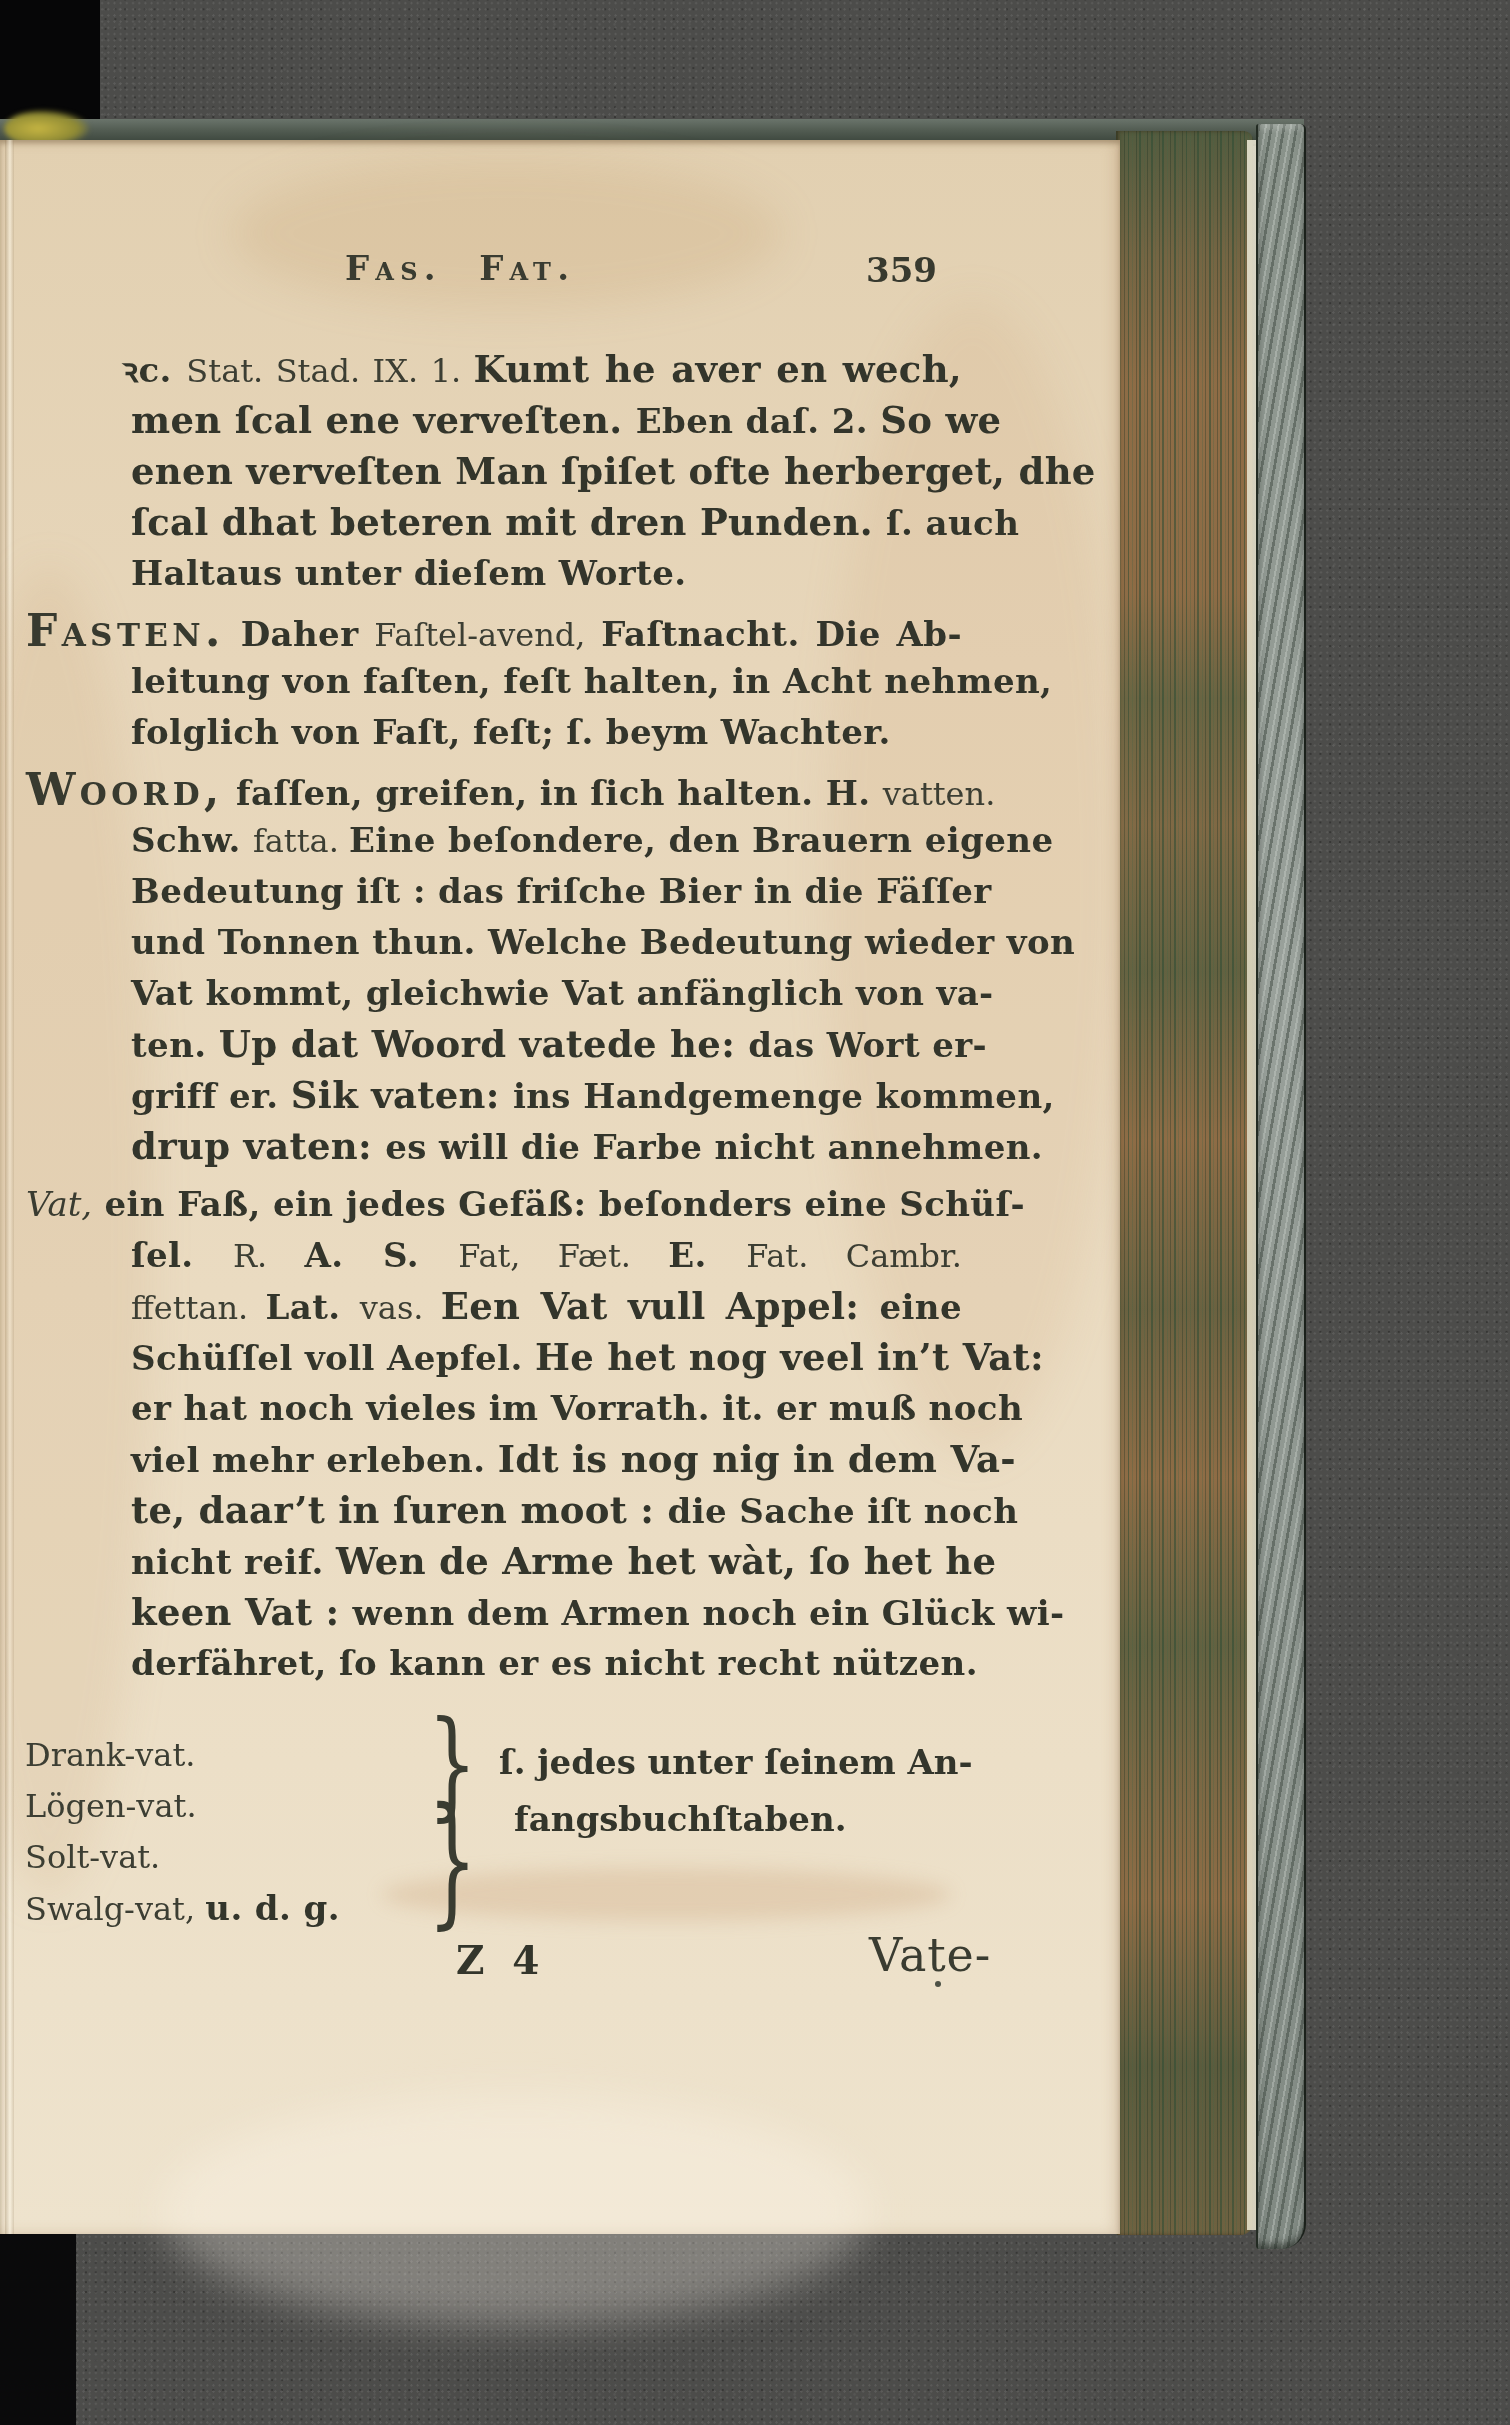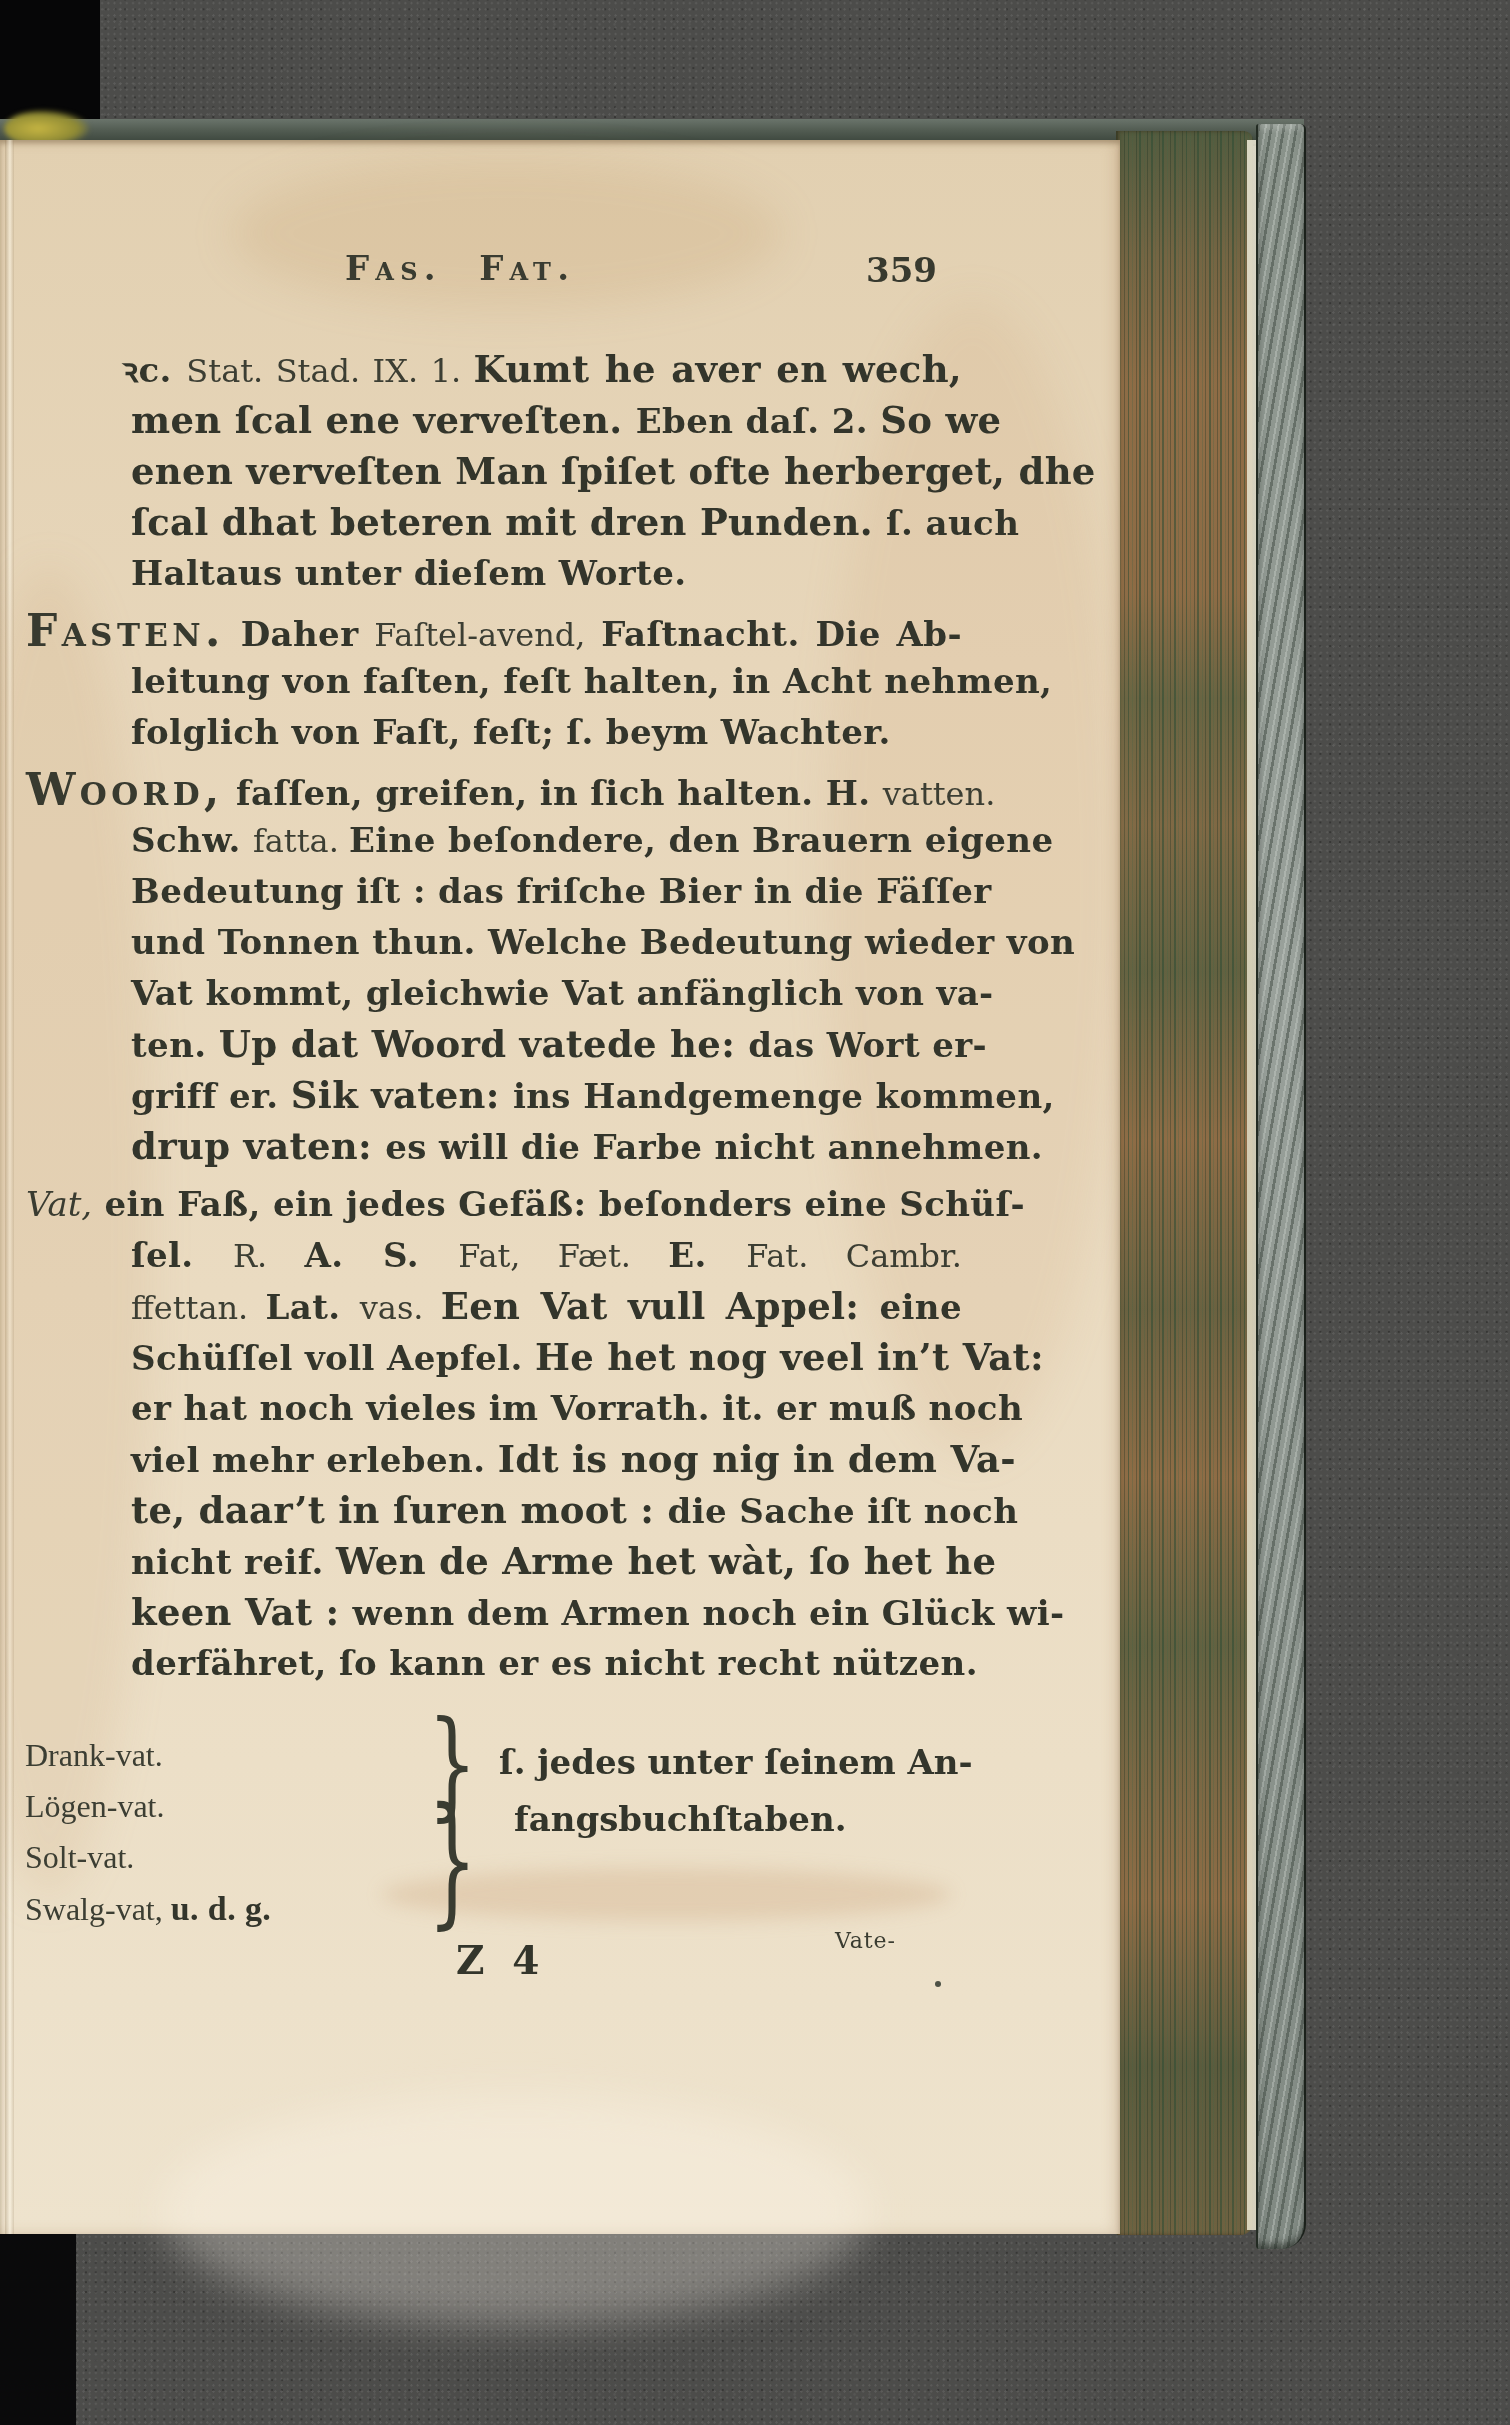--- a/index.html
+++ b/index.html
@@ -71,29 +71,29 @@
   .line.end{text-align-last:left;}
   .line.entry{text-indent:-105px;margin-top:6.2px;}
   .line.opening{text-indent:-9px;}
   .s-fr{font-weight:700;font-size:34px;letter-spacing:0.4px;}
   .s-lg{font-weight:700;font-size:37px;letter-spacing:0.3px;}
   .s-an{font-weight:400;font-size:32px;color:#3c3e33;margin-top:34px;}
   .s-it{font-style:italic;font-weight:400;font-size:34px;color:#3a3c31;}
   .s-sc{font-variant:small-caps;font-weight:700;font-size:44px;letter-spacing:4.4px;color:#383a2f;margin-top:31px;}
   
   .vat-list{position:absolute;left:25px;top:1590px;width:942px;height:222px;color:#33352b;}
-  #list-items .list-item{height:51px;line-height:51px;white-space:nowrap;font-family:Liberation Serif, serif;}
+  #list-items .list-item{height:51px;line-height:51px;white-space:nowrap;}
   .brace{position:absolute;left:398px;font-weight:400;color:#3a3c31;transform-origin:50% 50%;}
   .brace.b1{top:-10.7px;font-size:92px;line-height:92px;transform:scaleY(1.28) scaleX(0.85);}
   .brace.b2{top:85px;font-size:92px;line-height:92px;transform:scaleY(1.55) scaleX(0.85);}
   .note{position:absolute;white-space:nowrap;font-weight:700;font-size:34px;text-align:center;}
   .note.n1{left:474px;top:7.1px;height:51px;line-height:51px;}
   .note.n2{left:489px;top:64px;height:51px;line-height:51px;}
   .signature{position:absolute;left:456px;top:1797px;font-weight:700;font-size:39px;word-spacing:14.2px;color:#33352b;}
-  .catchword{position:absolute;left:835px;top:1788px;font-weight:400;font-size:22px;letter-spacing:0.9px;color:#3a3c31;}
+  .catchword{position:absolute;left:869px;top:1788px;font-weight:400;font-size:46px;letter-spacing:0.9px;color:#3a3c31;}
   .catchword-dot{position:absolute;left:935px;top:1841px;width:6.2px;height:6.2px;border-radius:50%;background:#4d5146;}
 </style>
 </head>
 <body>
 
 <div id="canvas">
   <div class="shadow-tl"></div>
   <div class="shadow-bl"></div>
   <div class="board-top"></div>
   <div class="blob-yellow"></div>

